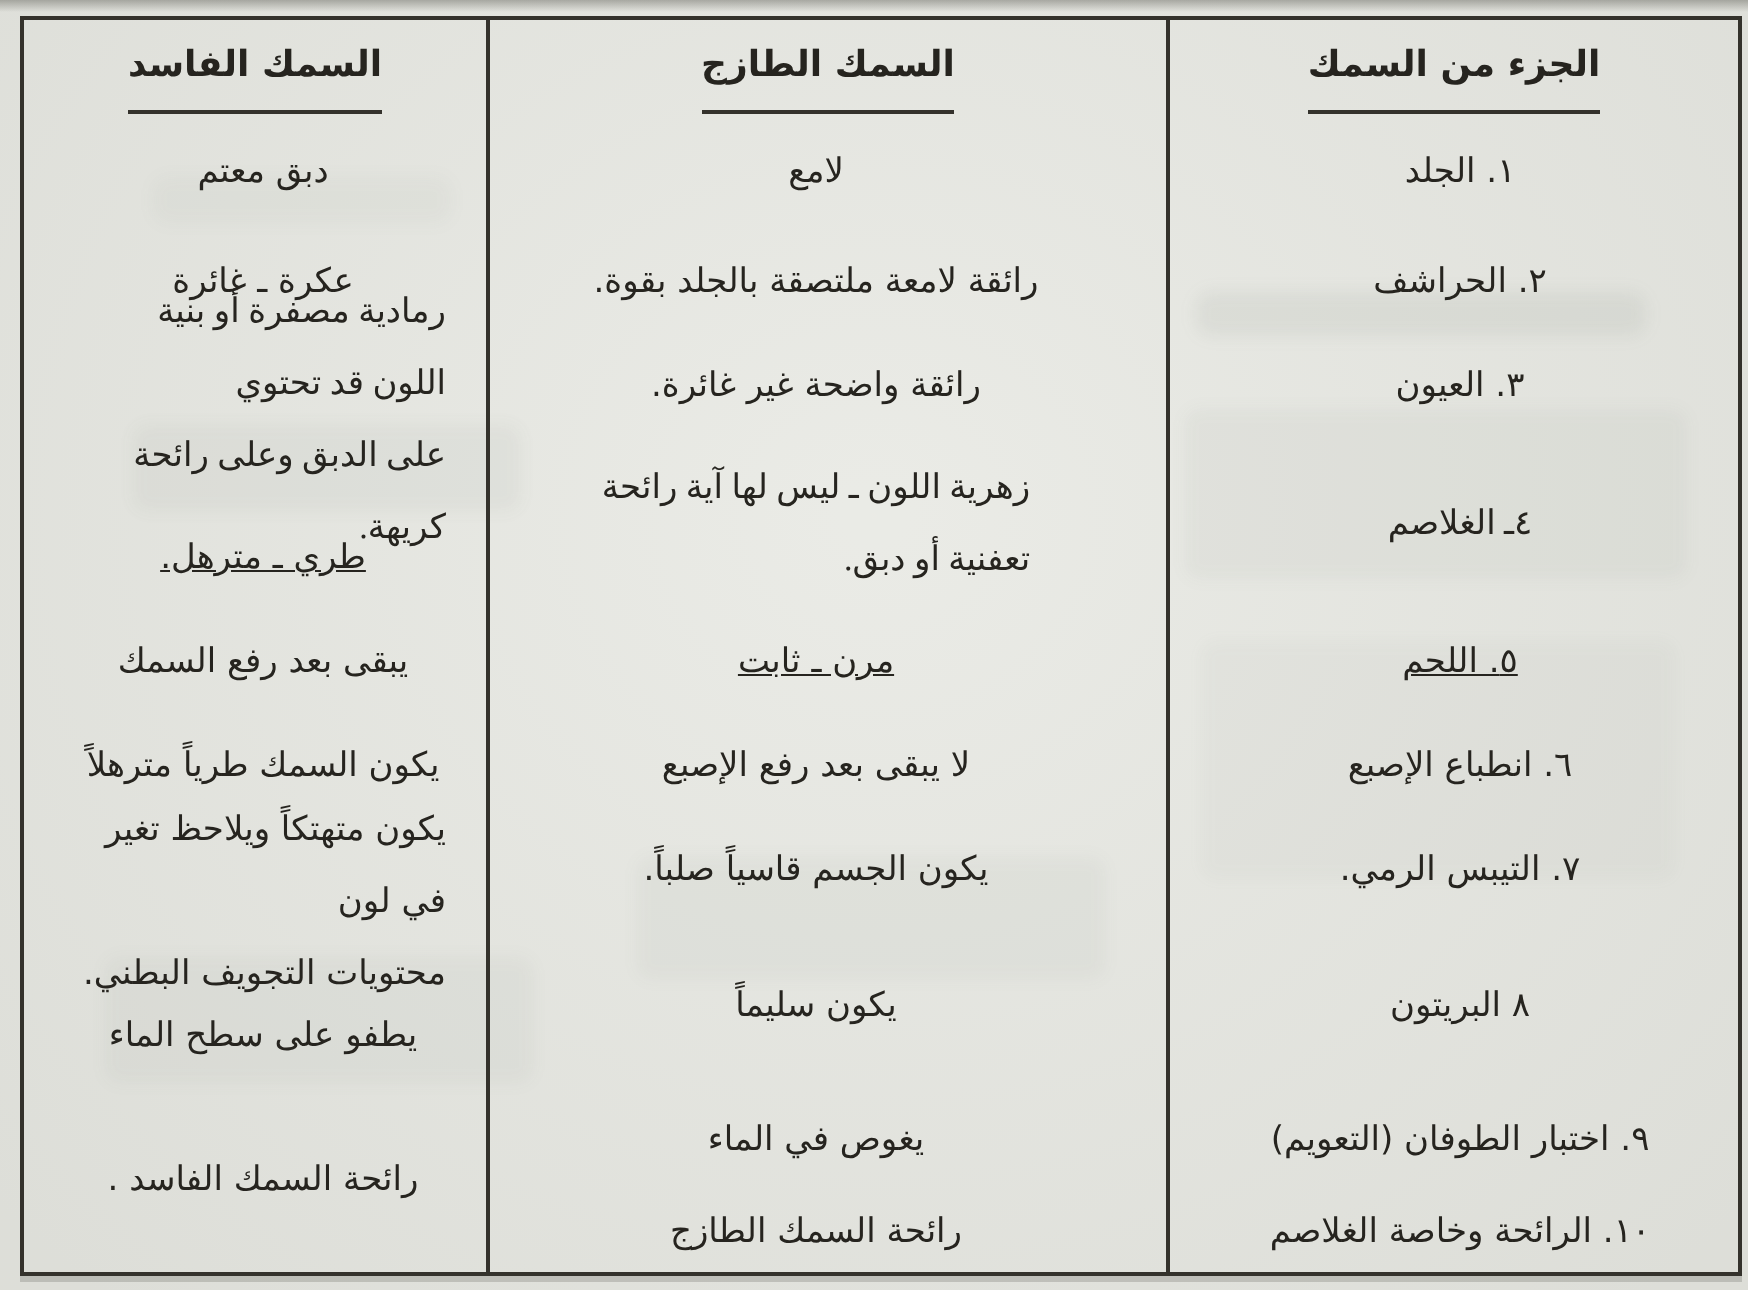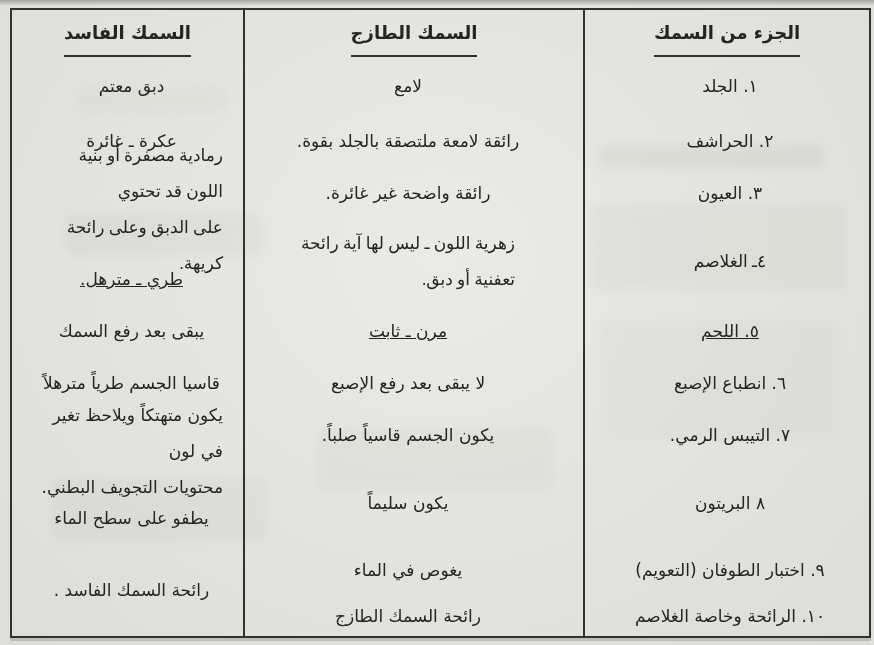--- a/index.html
+++ b/index.html
@@ -125,21 +125,21 @@
     </div>
 
     <div class="col col-spoiled">
       <div class="col-header">السمك الفاسد</div>
       <div class="cell h1">دبق معتم</div>
       <div class="cell h3">عكرة ـ غائرة</div>
       <div class="cell h4">رمادية مصفرة أو بنية اللون قد تحتوي
 على الدبق وعلى رائحة كريهة.</div>
       <div class="cell h5">طري ـ مترهل.</div>
       <div class="cell h6">يبقى بعد رفع السمك</div>
-      <div class="cell h7">قاسيا الجسم طرياً مترهلاً</div>
+      <div class="cell h7">يكون السمك طرياً مترهلاً</div>
       <div class="cell h8">يكون متهتكاً ويلاحظ تغير في لون
 محتويات التجويف البطني.</div>
       <div class="cell h9">يطفو على سطح الماء</div>
       <div class="cell h10">رائحة السمك الفاسد .</div>
     </div>
 
   </div>
 </div>
 
 </body></html>

